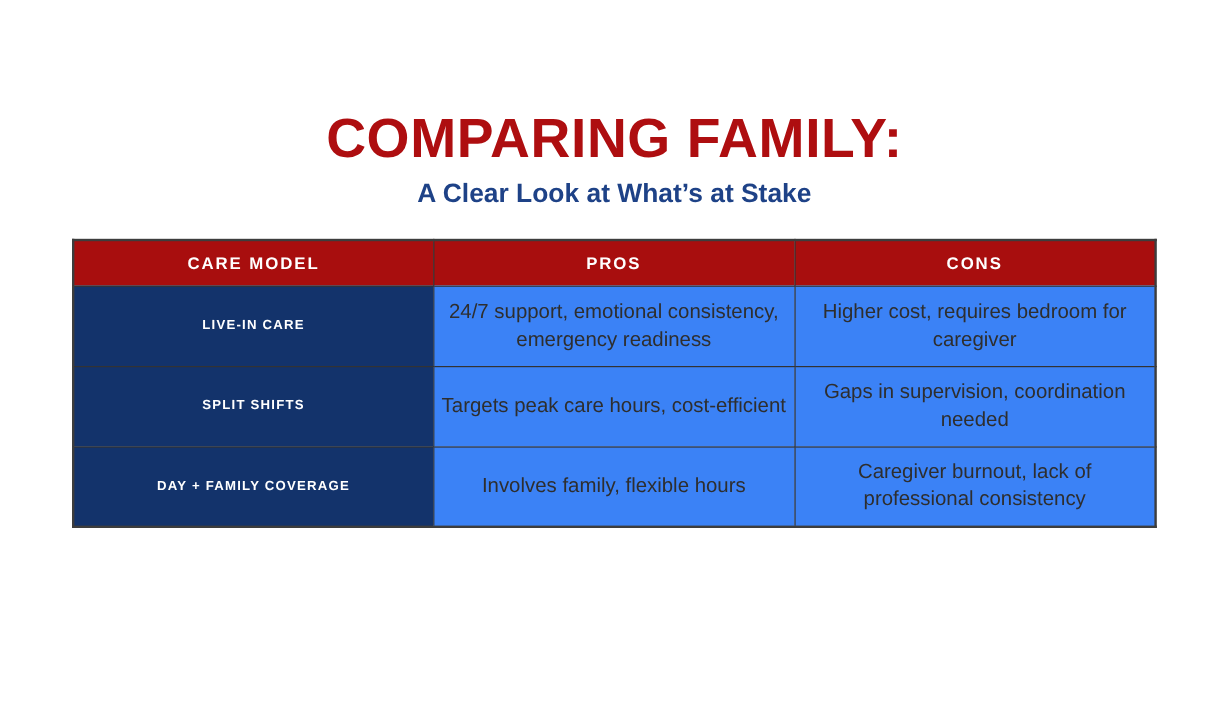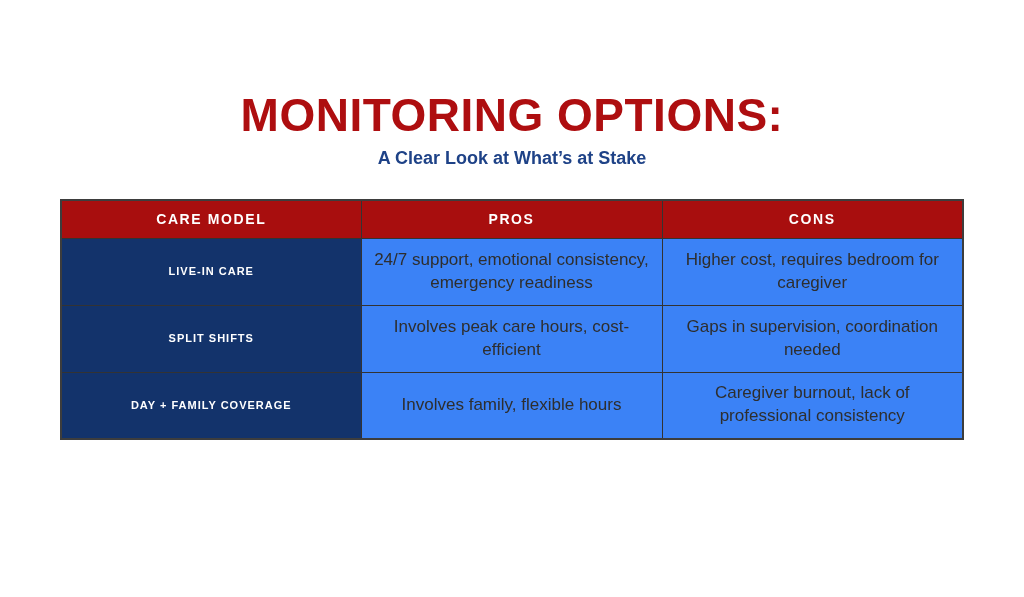--- a/index.html
+++ b/index.html
@@ -21,21 +21,21 @@
       padding-top: 88px;
       text-align: center;
       font-size: 46px;
       font-weight: 800;
       letter-spacing: 0.5px;
       color: #AE0E10;
     }
     .page-subtitle {
       margin: 6px 0 0 0;
       text-align: center;
-      font-size: 18px;
+      font-size: 22px;
       font-weight: 600;
       color: #1E4287;
     }
     table.comparison {
       position: absolute;
       left: 60px;
       top: 199px;
       width: 902px;
       border-collapse: collapse;
       table-layout: fixed;
@@ -74,21 +74,21 @@
       font-weight: 700;
       letter-spacing: 1px;
       text-transform: uppercase;
     }
   </style>
 </head>
 <body>
 
 <div class="canvas">
 
-  <h1 class="page-title">MONITORING OPTIONS:</h1>
+  <h1 class="page-title">COMPARING FAMILY:</h1>
   <h2 class="page-subtitle">A Clear Look at What’s at Stake</h2>
 
   <table class="comparison">
     <colgroup>
       <col class="c1">
         <col class="c2">
         <col class="c3">
     </colgroup>
     <thead>
       <tr>
@@ -98,21 +98,21 @@
       </tr>
     </thead>
     <tbody>
       <tr>
         <td class="model">LIVE-IN CARE</td>
         <td>24/7 support, emotional consistency, emergency readiness</td>
         <td>Higher cost, requires bedroom for caregiver</td>
       </tr>
       <tr>
         <td class="model">SPLIT SHIFTS</td>
-        <td>Involves peak care hours, cost-efficient</td>
+        <td>Targets peak care hours, cost-efficient</td>
         <td>Gaps in supervision, coordination needed</td>
       </tr>
       <tr>
         <td class="model">DAY + FAMILY COVERAGE</td>
         <td>Involves family, flexible hours</td>
         <td>Caregiver burnout, lack of professional consistency</td>
       </tr>
     </tbody>
   </table>
 

